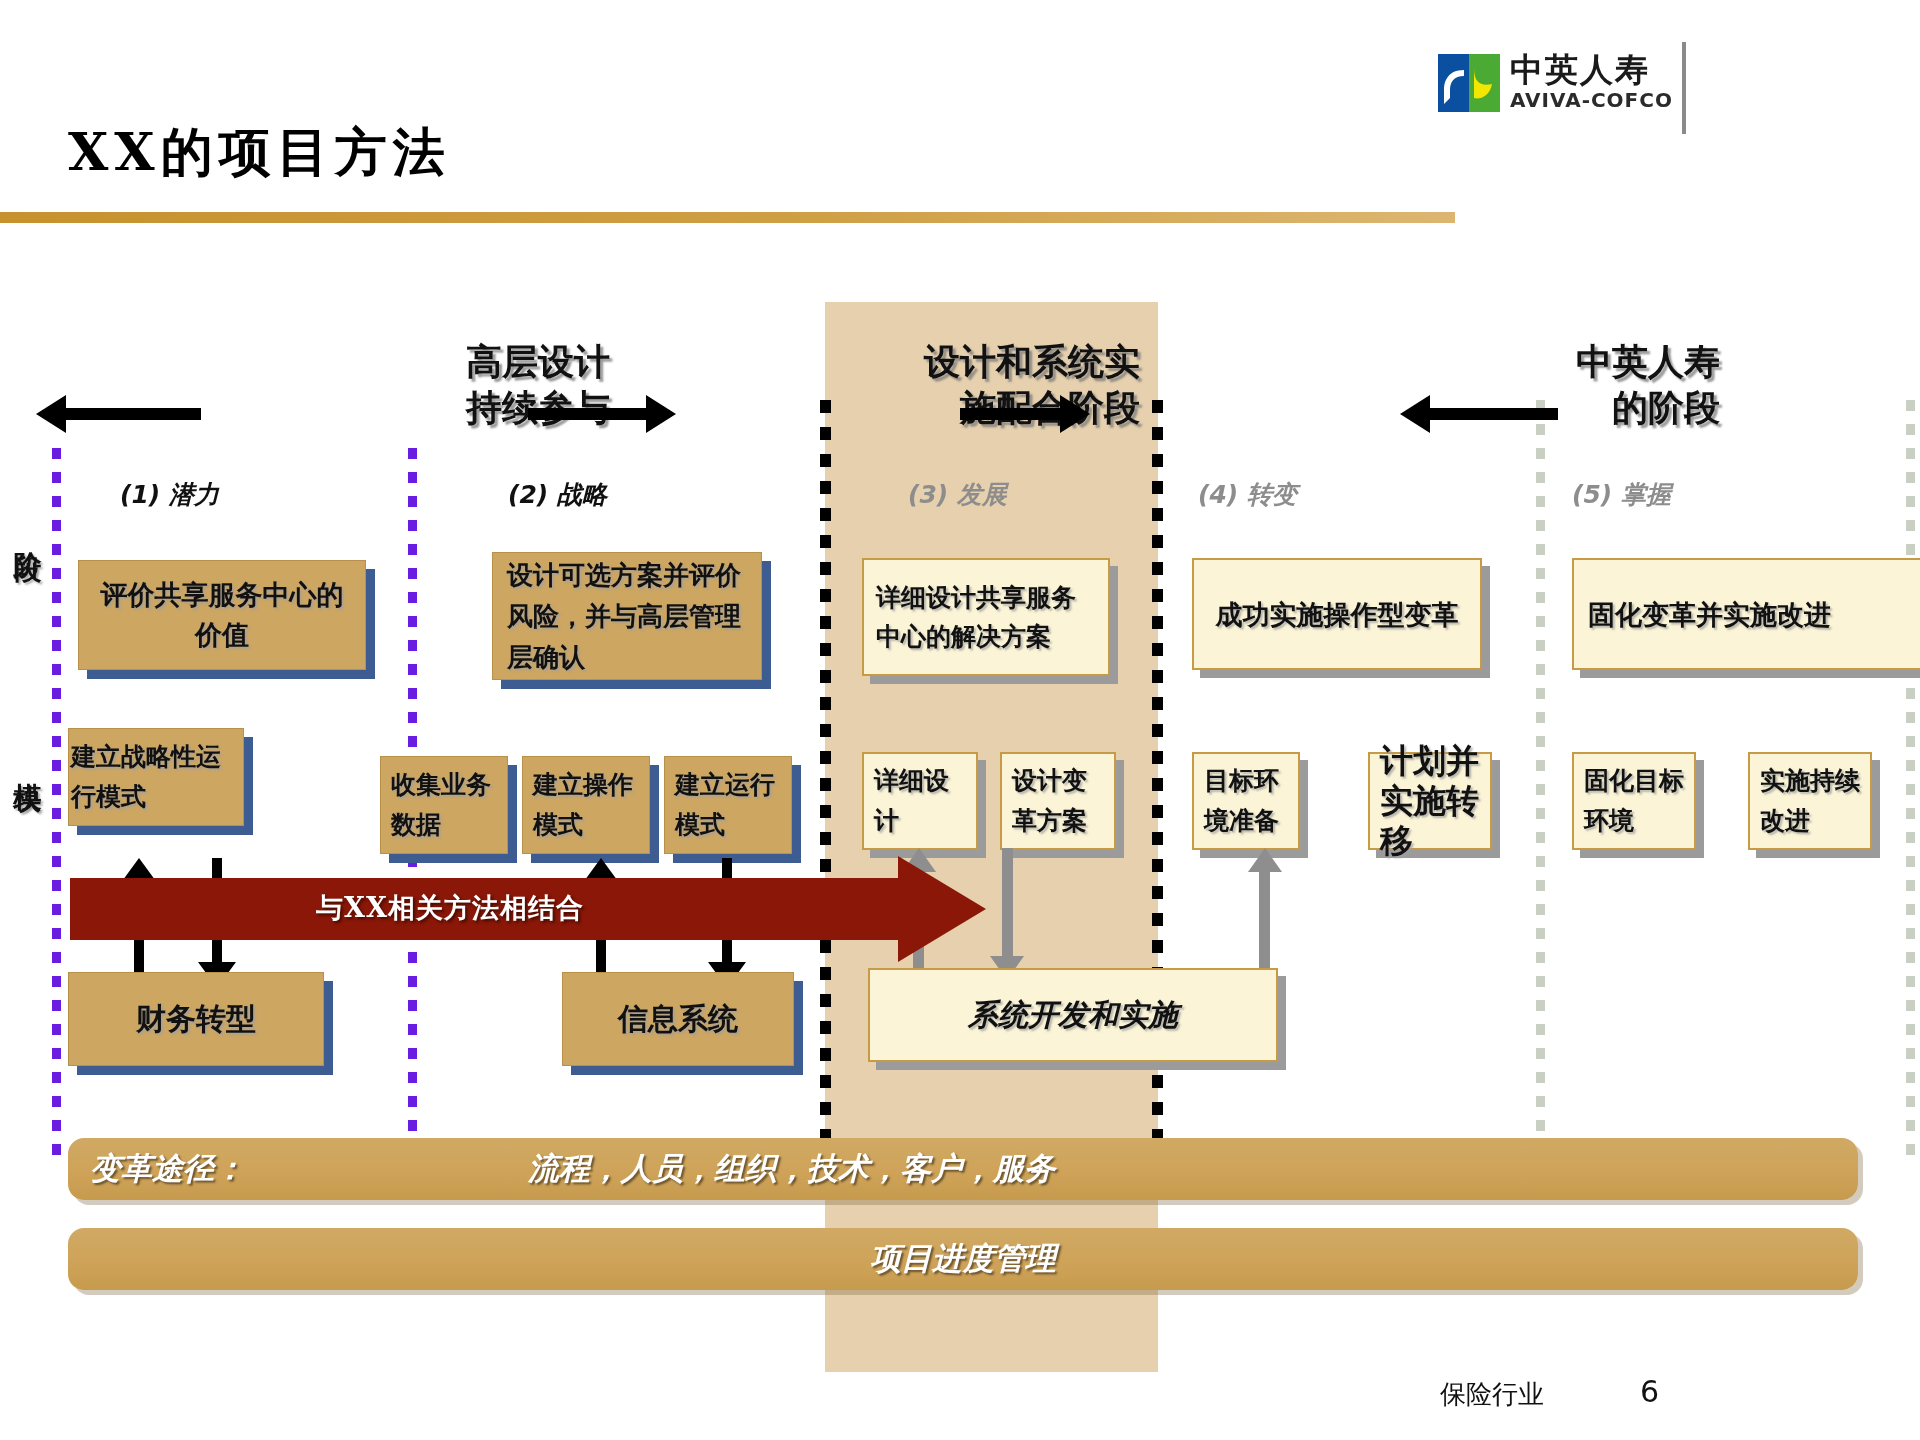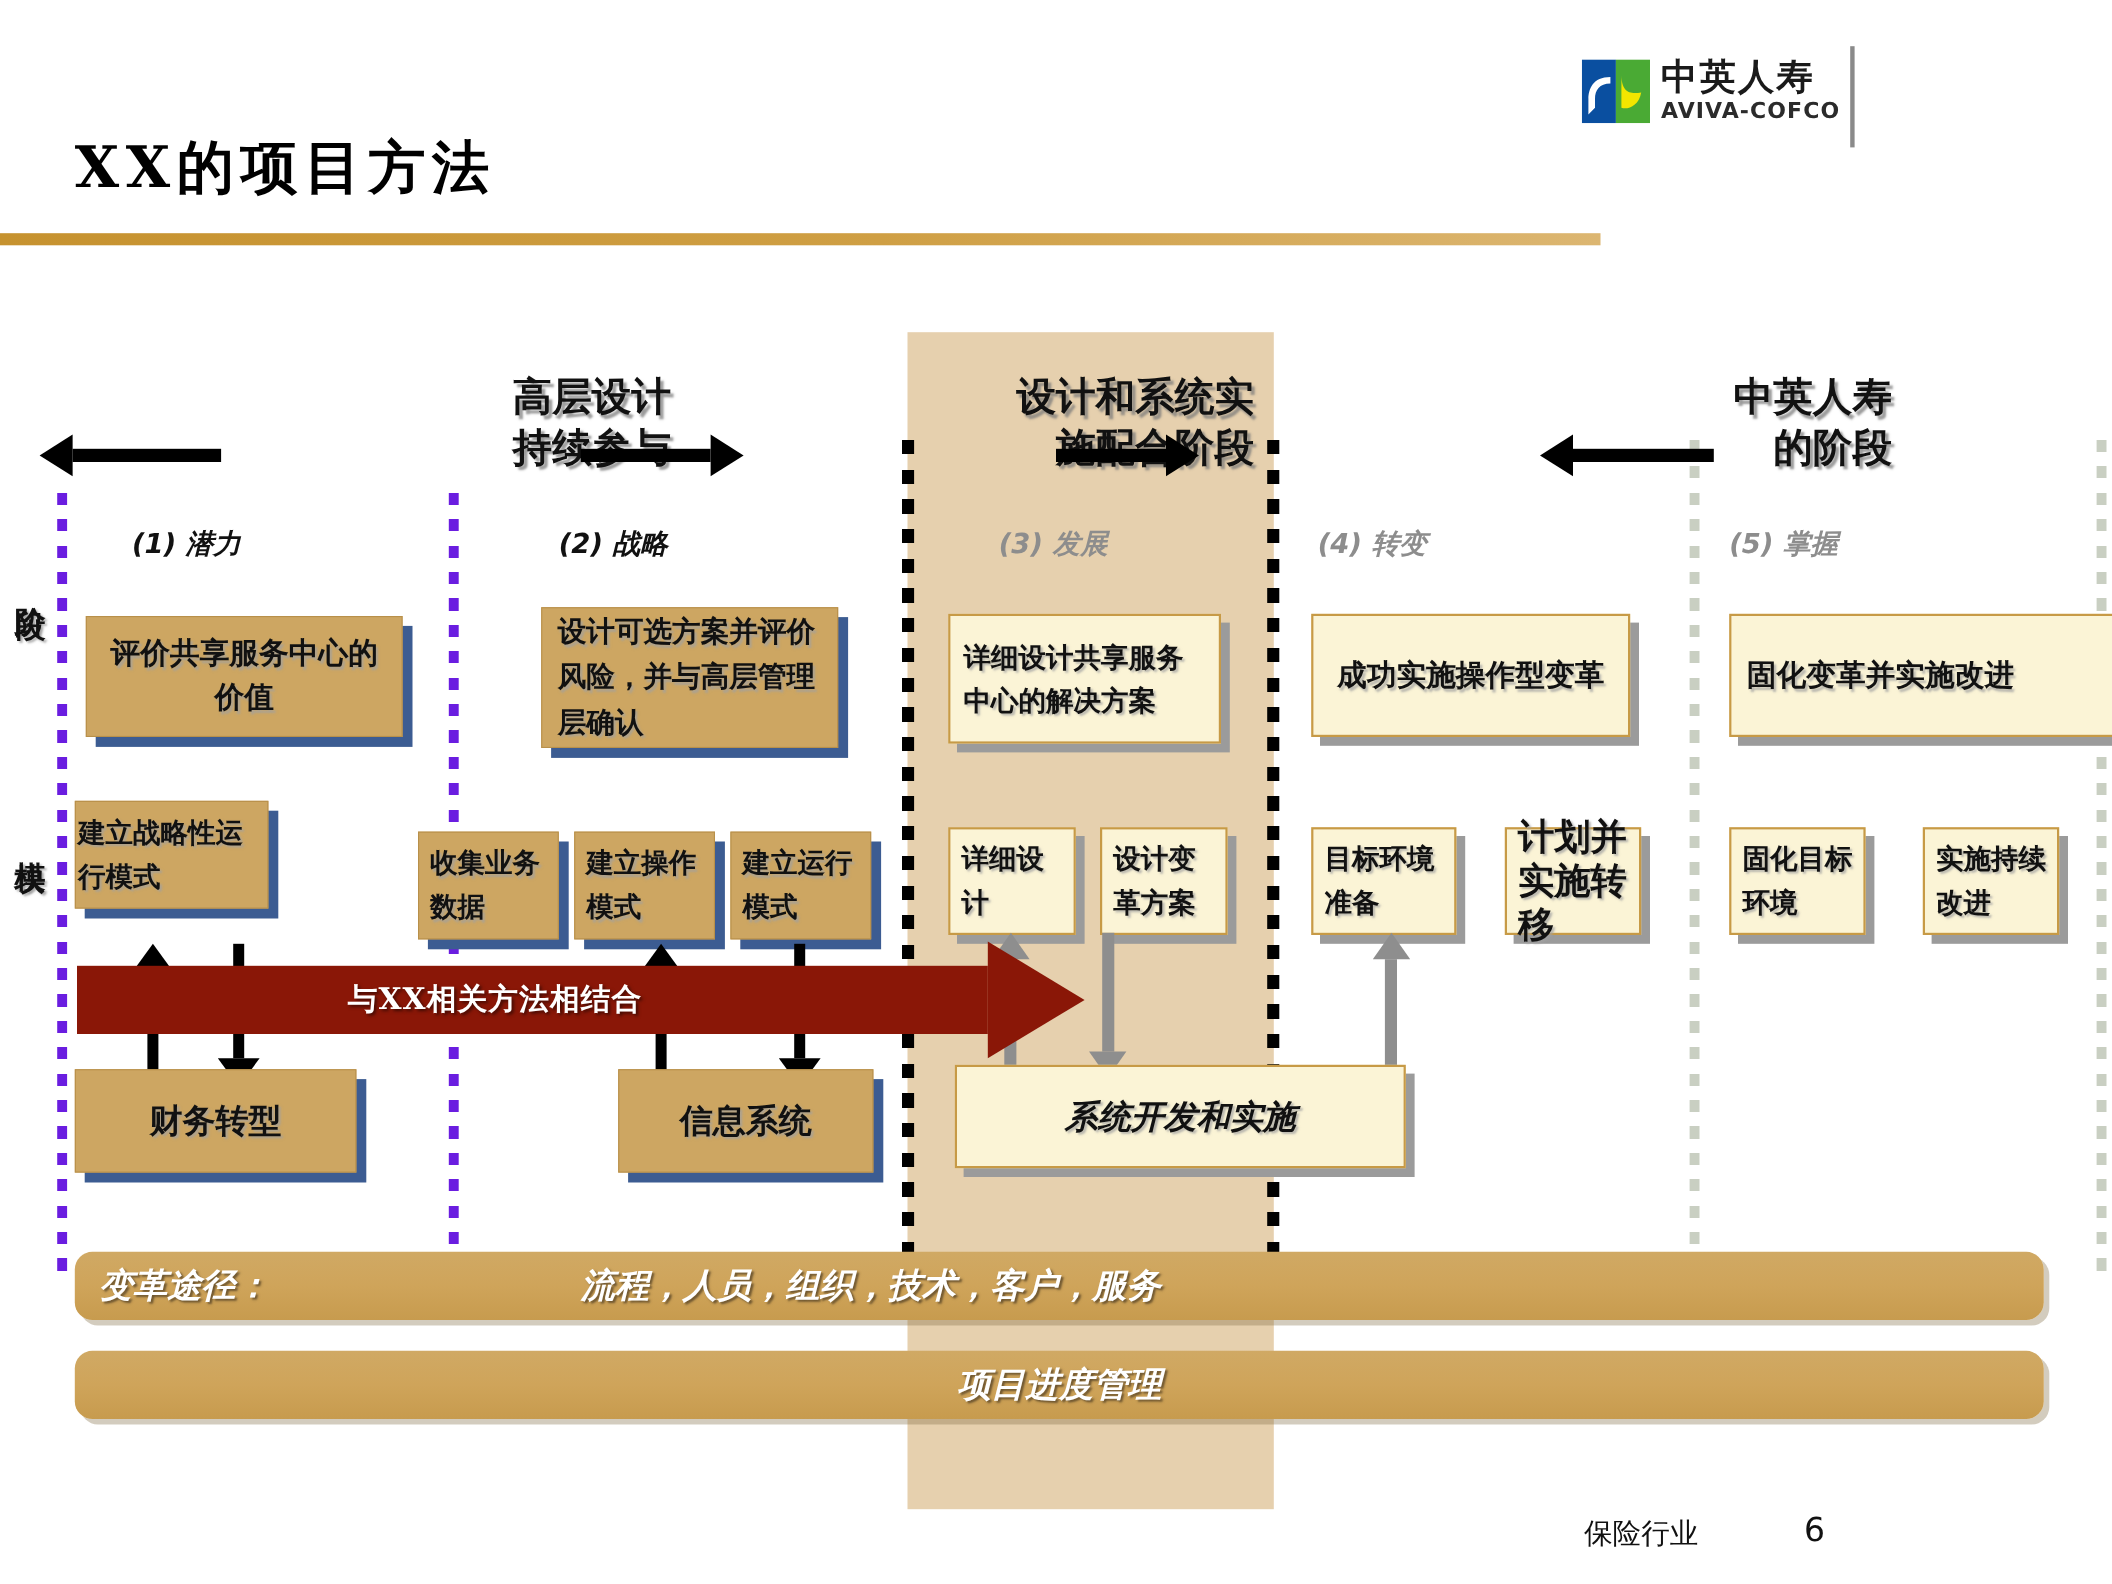--- a/index.html
+++ b/index.html
@@ -197,21 +197,21 @@
 </div>
 <div class="abs box tan left" style="left:664px;top:756px;width:128px;height:98px;font-size:25px;line-height:40px;padding:2px 10px;">
   <div class="txt">建立运行模式</div>
 </div>
 <div class="abs box cream left" style="left:862px;top:752px;width:116px;height:98px;font-size:25px;line-height:40px;padding:2px 10px;">
   <div class="txt">详细设计</div>
 </div>
 <div class="abs box cream left" style="left:1000px;top:752px;width:116px;height:98px;font-size:25px;line-height:40px;padding:2px 10px;">
   <div class="txt">设计变革方案</div>
 </div>
-<div class="abs box cream left" style="left:1192px;top:752px;width:132px;height:98px;font-size:25px;line-height:40px;padding:2px 10px;">
+<div class="abs box cream left" style="left:1192px;top:752px;width:108px;height:98px;font-size:25px;line-height:40px;padding:2px 10px;">
   <div class="txt">目标环境准备</div>
 </div>
 <div class="abs box cream left" style="left:1368px;top:752px;width:124px;height:98px;font-size:33px;line-height:40px;padding:2px 10px;">
   <div class="txt">计划并实施转移</div>
 </div>
 <div class="abs box cream left" style="left:1572px;top:752px;width:124px;height:98px;font-size:25px;line-height:40px;padding:2px 10px;">
   <div class="txt">固化目标环境</div>
 </div>
 <div class="abs box cream left" style="left:1748px;top:752px;width:124px;height:98px;font-size:25px;line-height:40px;padding:2px 10px;">
   <div class="txt">实施持续改进</div>

